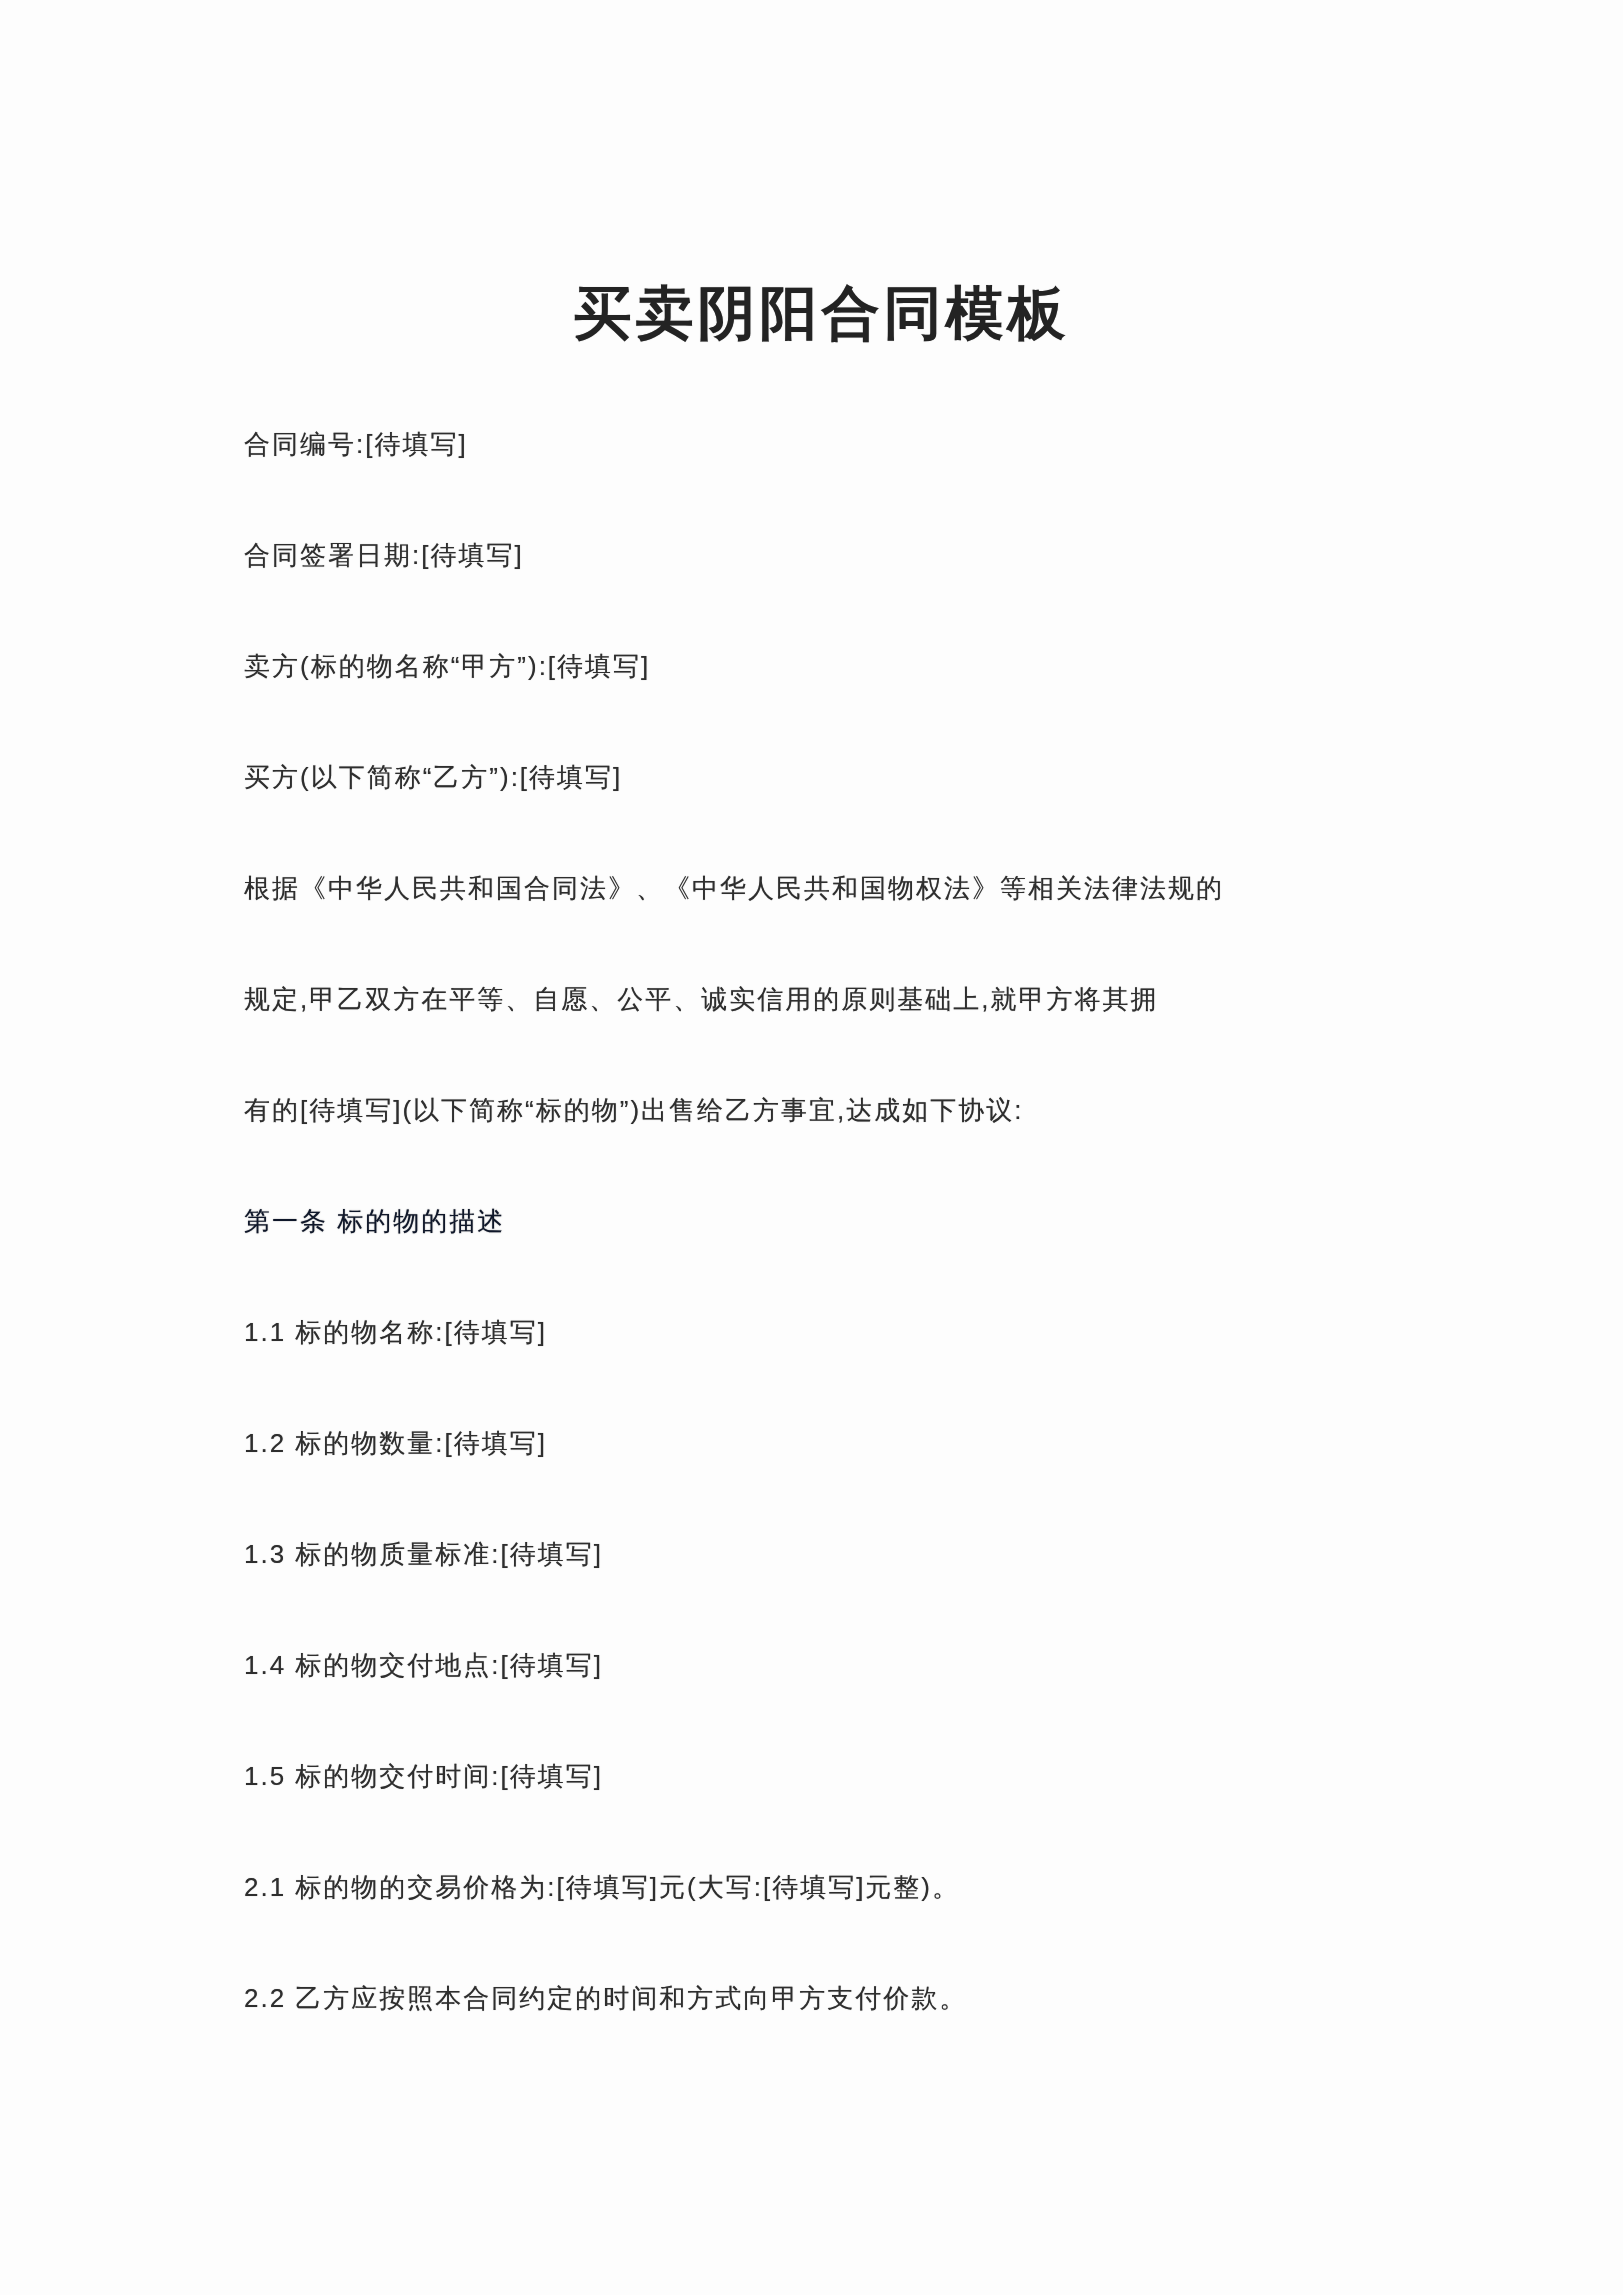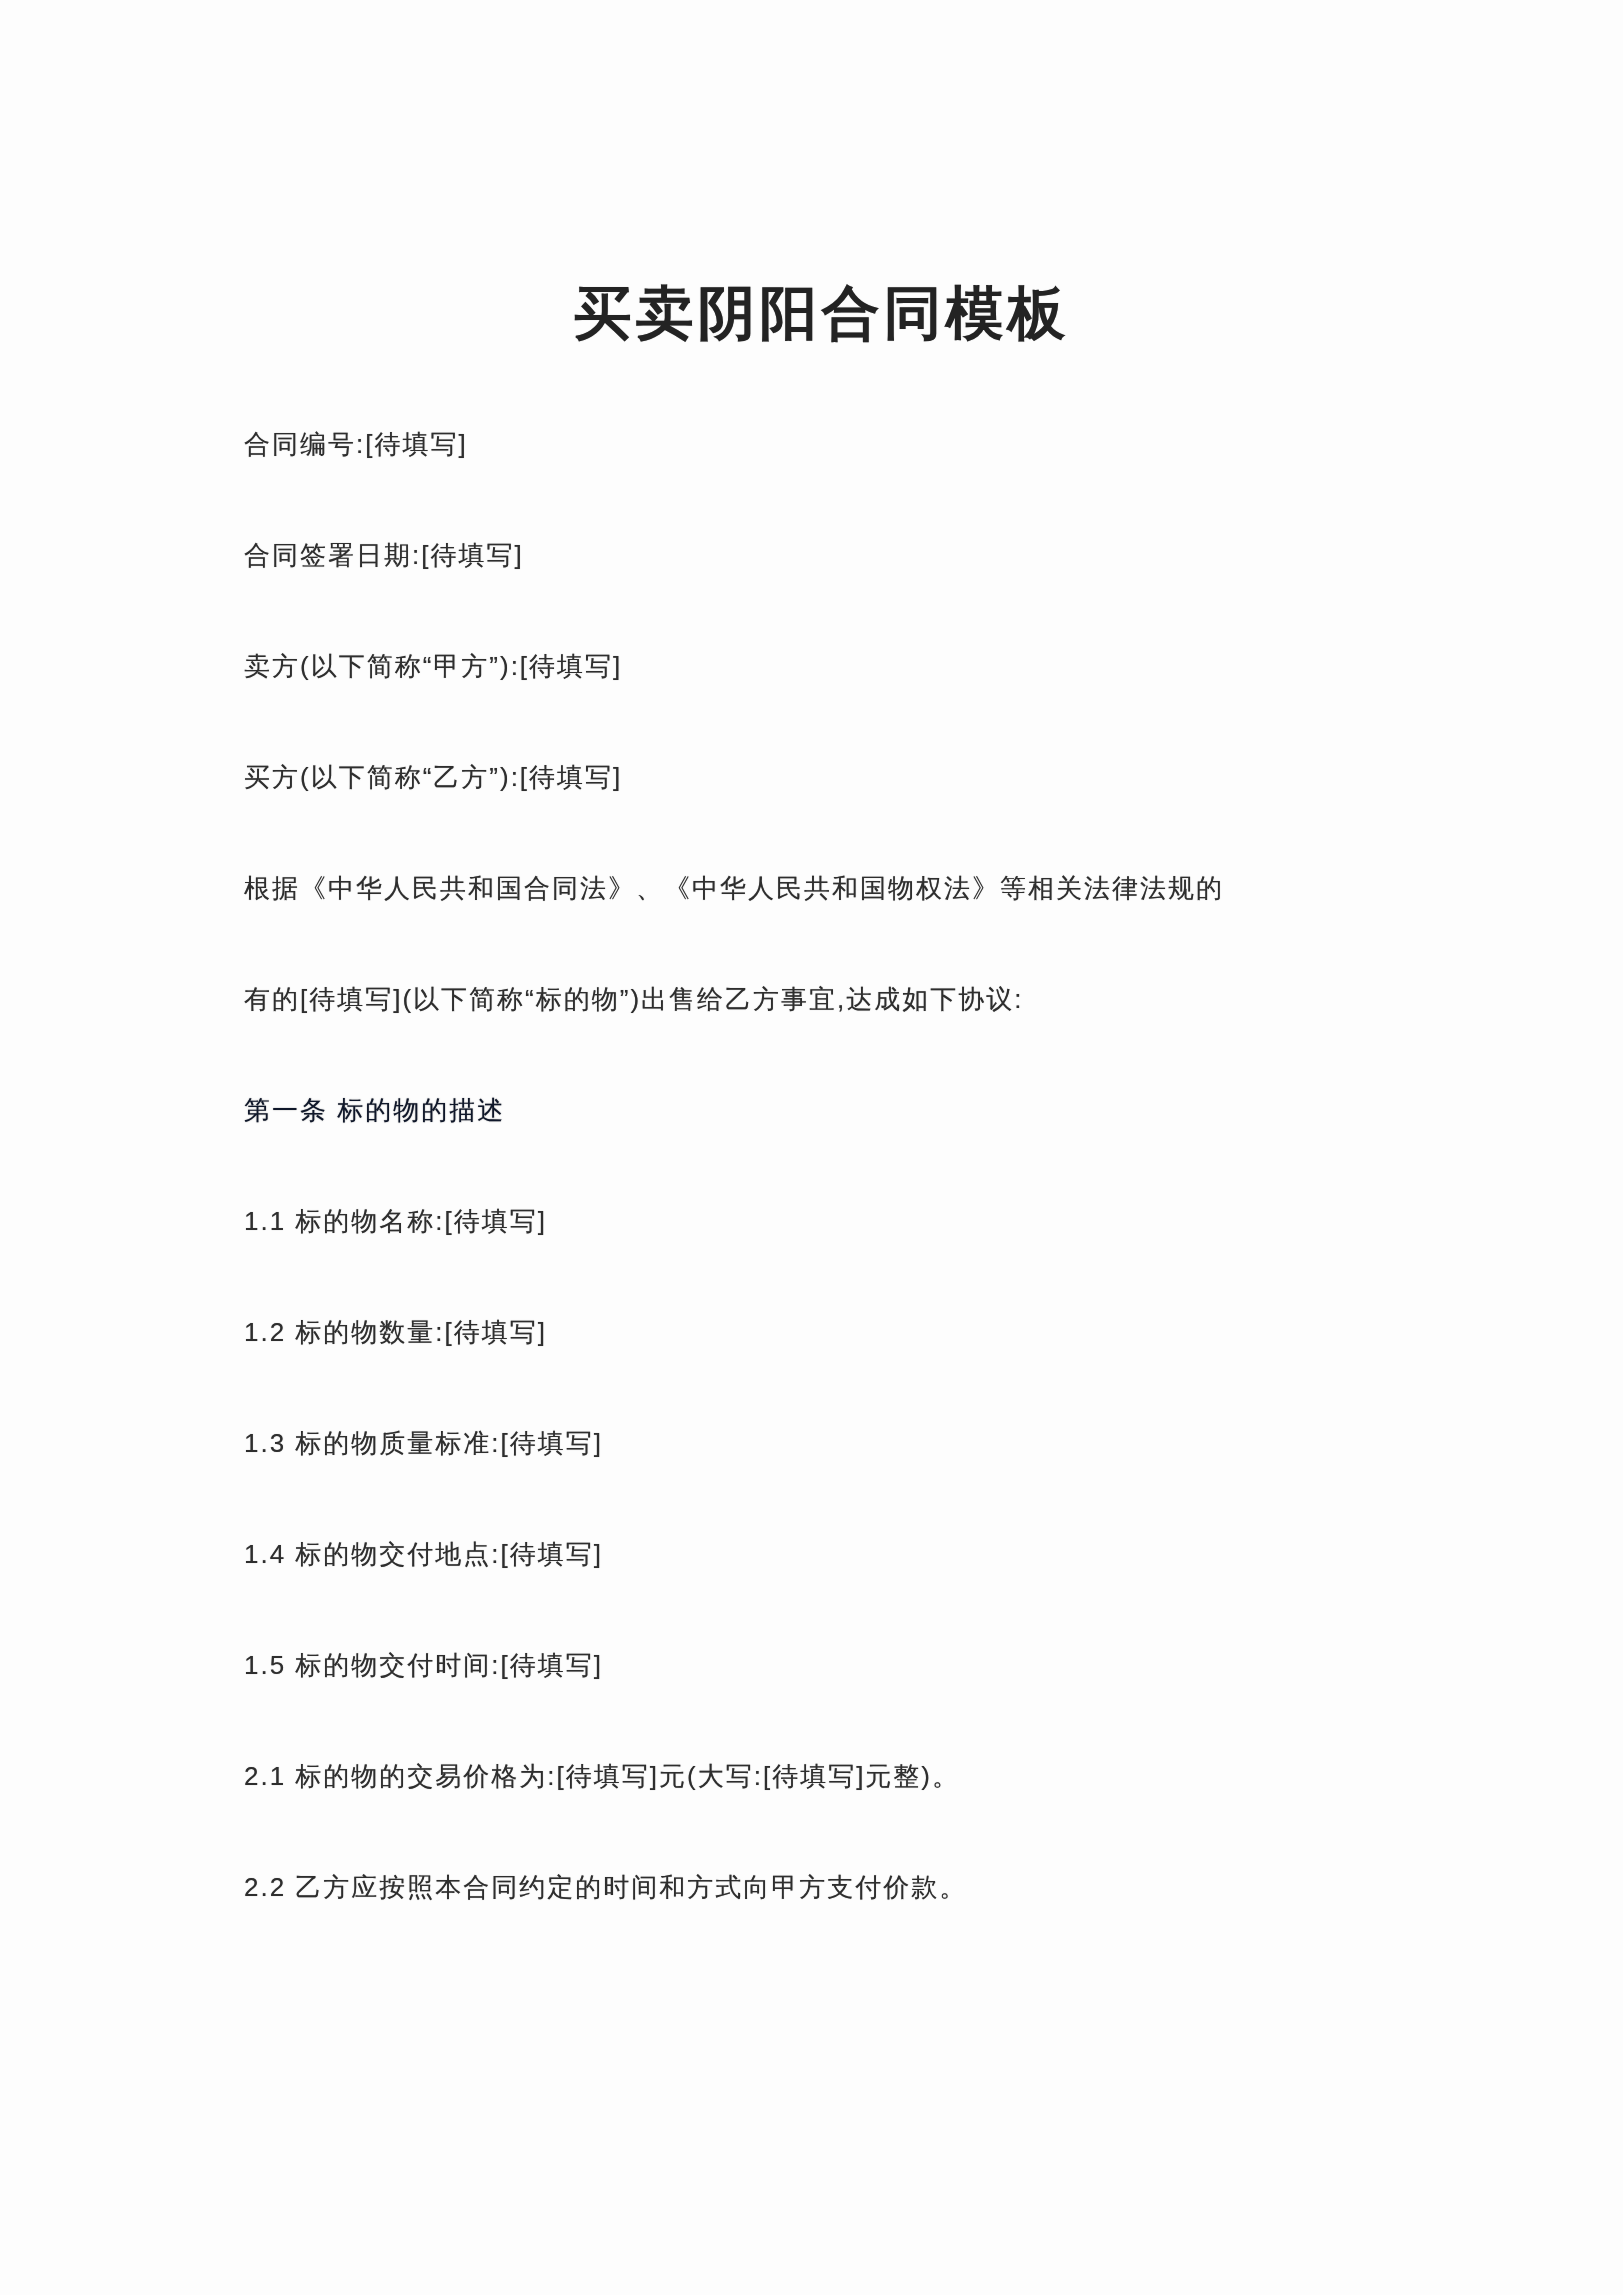--- a/index.html
+++ b/index.html
@@ -55,24 +55,25 @@
 
 <div class="page">
   <div class="content">
 
     <h1 class="title">买卖阴阳合同模板</h1>
 
     <div class="lines">
 
       <p class="line">合同编号:[待填写]</p>
       <p class="line">合同签署日期:[待填写]</p>
-      <p class="line">卖方(以下简称“甲方”):[待填写]</p>
+      <p class="line">卖方(标的物名称“甲方”):[待填写]</p>
       <p class="line">买方(以下简称“乙方”):[待填写]</p>
 
       <p class="line">根据《中华人民共和国合同法》、《中华人民共和国物权法》等相关法律法规的</p>
+      <p class="line">规定,甲乙双方在平等、自愿、公平、诚实信用的原则基础上,就甲方将其拥</p>
       <p class="line">有的[待填写](以下简称“标的物”)出售给乙方事宜,达成如下协议:</p>
 
       <p class="line heading">第一条 标的物的描述</p>
       <p class="line">1.1 标的物名称:[待填写]</p>
       <p class="line">1.2 标的物数量:[待填写]</p>
       <p class="line">1.3 标的物质量标准:[待填写]</p>
       <p class="line">1.4 标的物交付地点:[待填写]</p>
       <p class="line">1.5 标的物交付时间:[待填写]</p>
 
       <p class="line">2.1 标的物的交易价格为:[待填写]元(大写:[待填写]元整)。</p>

